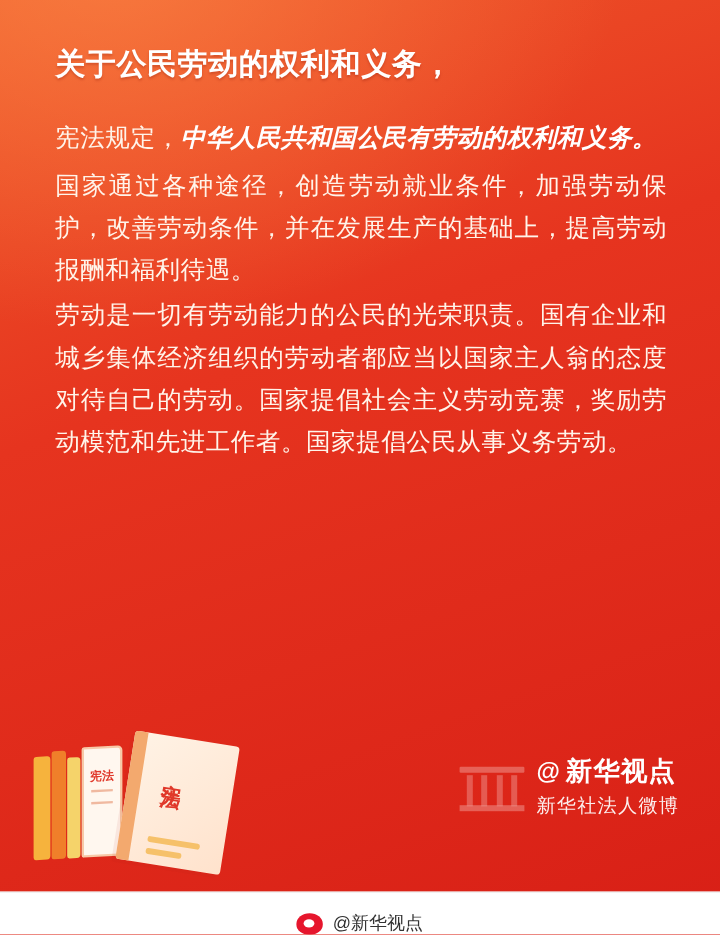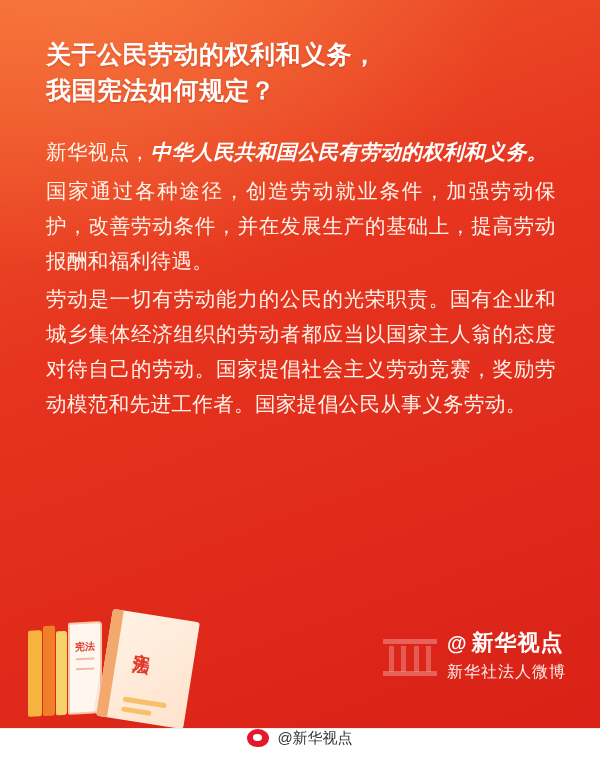--- a/index.html
+++ b/index.html
@@ -137,24 +137,24 @@
     font-size: 22px; font-weight: bold; letter-spacing: 1px;
     display: flex; align-items: center; gap: 4px;
   }
   .brand-sub { font-size: 16px; opacity: .92; letter-spacing: 1px; margin-top: 4px; }
   .at-mark { font-size: 20px; }
 
   
   .footer {
     position: absolute;
     left: 0; right: 0; bottom: 0;
-    height: 51px;
+    height: 36px;
     background: #ffffff;
     display: flex;
-    align-items: flex-start;
+    align-items: flex-end;
     justify-content: center;
     gap: 8px;
     z-index: 5;
     border-top: 1px solid #eeeeee;
   }
   .weibo-eye {
     width: 22px; height: 18px;
     background: #e6162d;
     border-radius: 50% 50% 48% 48%;
     position: relative;
@@ -169,26 +169,25 @@
   .footer-name { color: #333333; font-size: 15px; }
 </style>
 </head>
 <body>
 
 <div id="poster">
 
   <div class="content">
     <div class="headline">
       <span class="l1">关于公民劳动的权利和义务，</span>
-      <span class="l2">我国宪法如何规定？</span>
     </div>
 
     <div class="body">
       <p class="para first">
-        <span>新华视点，</span><span class="em">中华人民共和国公民有劳动的权利和义务。</span>
+        <span>宪法规定，</span><span class="em">中华人民共和国公民有劳动的权利和义务。</span>
       </p>
       <p class="para">国家通过各种途径，创造劳动就业条件，加强劳动保护，改善劳动条件，并在发展生产的基础上，提高劳动报酬和福利待遇。</p>
       <p class="para">劳动是一切有劳动能力的公民的光荣职责。国有企业和城乡集体经济组织的劳动者都应当以国家主人翁的态度对待自己的劳动。国家提倡社会主义劳动竞赛，奖励劳动模范和先进工作者。国家提倡公民从事义务劳动。</p>
     </div>
   </div>
 
   <div class="illus">
     <div class="book-stand">
       <div class="bk bk1"></div>
       <div class="bk bk2"></div>

